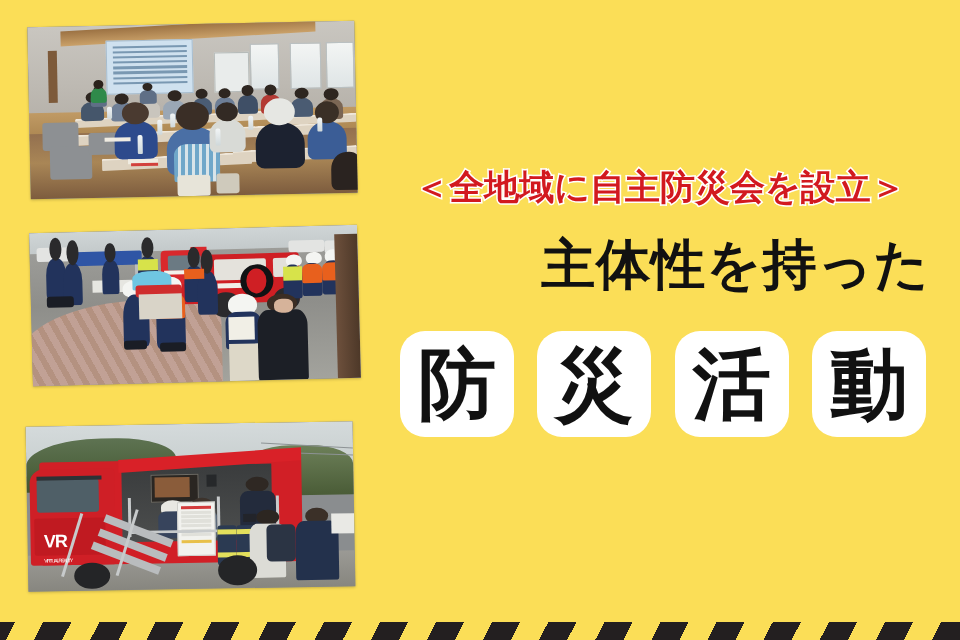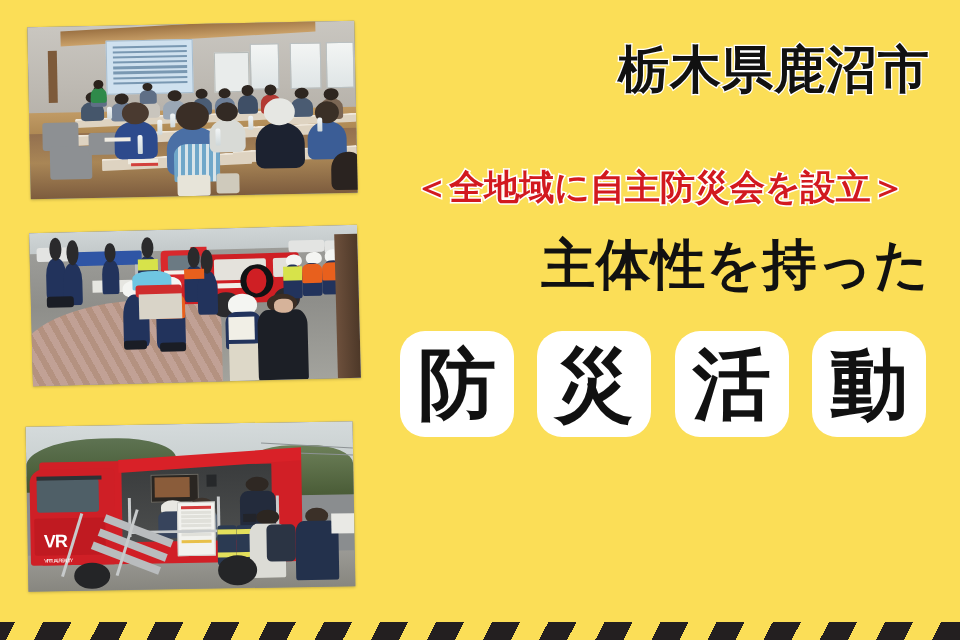--- a/index.html
+++ b/index.html
@@ -443,21 +443,20 @@
       <div class="lay p3-tyre" style="left:58%;top:80%;width:12%;height:18%;"></div>
       <div class="lay p3-tyre" style="left:14%;top:83%;width:11%;height:16%;"></div>
 
       <div class="lay p3-poster" style="left:93%;top:56%;width:7%;height:12%;background:#e9e9e5;border:none;"></div>
 
       <div class="lay p3-vr" style="left:5%;top:64%;font-size:18px;line-height:18px;">VR</div>
       <div class="lay p3-vr" style="left:5%;top:80%;font-size:5px;line-height:5px;font-weight:normal;">VIRTUAL REALITY</div>
     </div>
   </div>
 
-  <div class="jp" id="headline">栃木県鹿沼市</div>
 
   <div class="jp" id="line-2">主体性を持った</div>
 
   <div class="jp" id="subhead">＜全地域に自主防災会を設立＞</div>
 
   <div id="boxrow">
     <div class="jp kbox">防</div>
     <div class="jp kbox">災</div>
     <div class="jp kbox">活</div>
     <div class="jp kbox">動</div>

